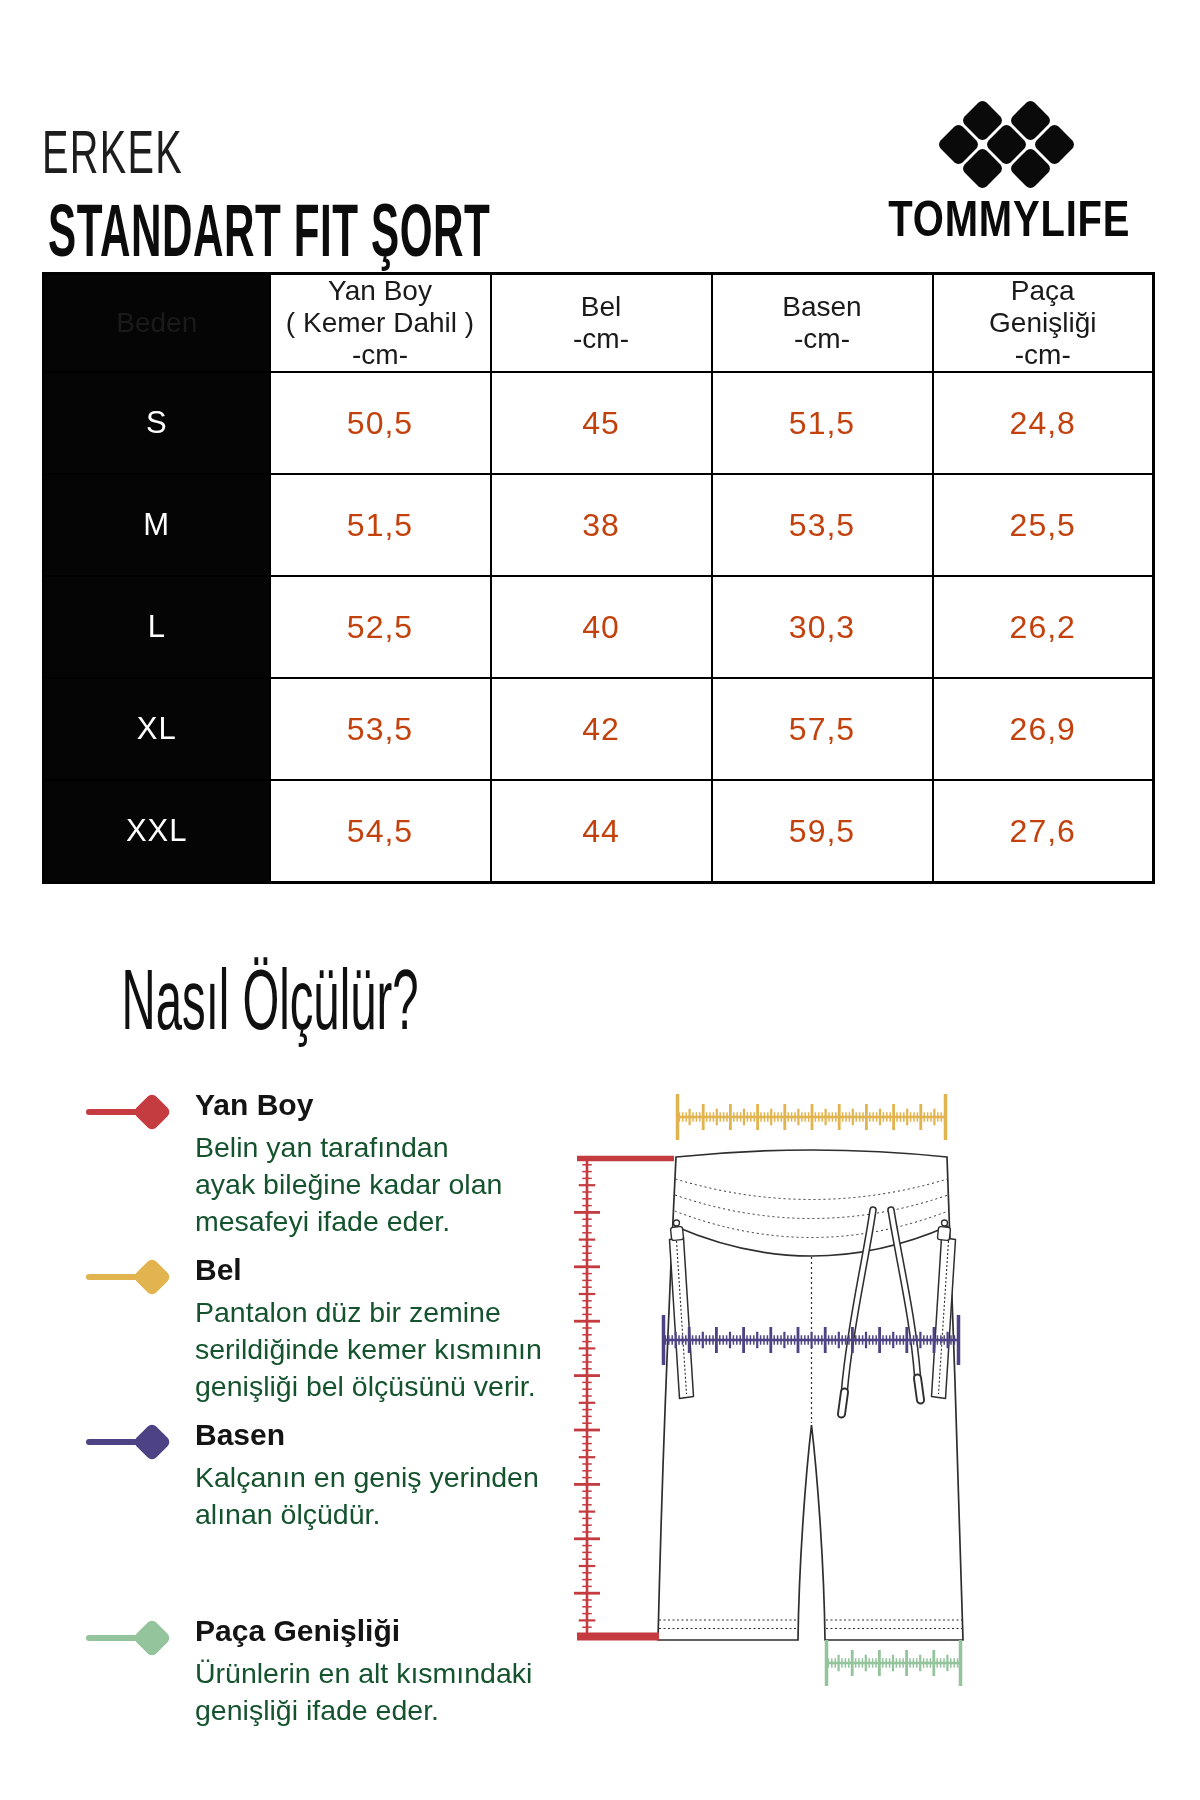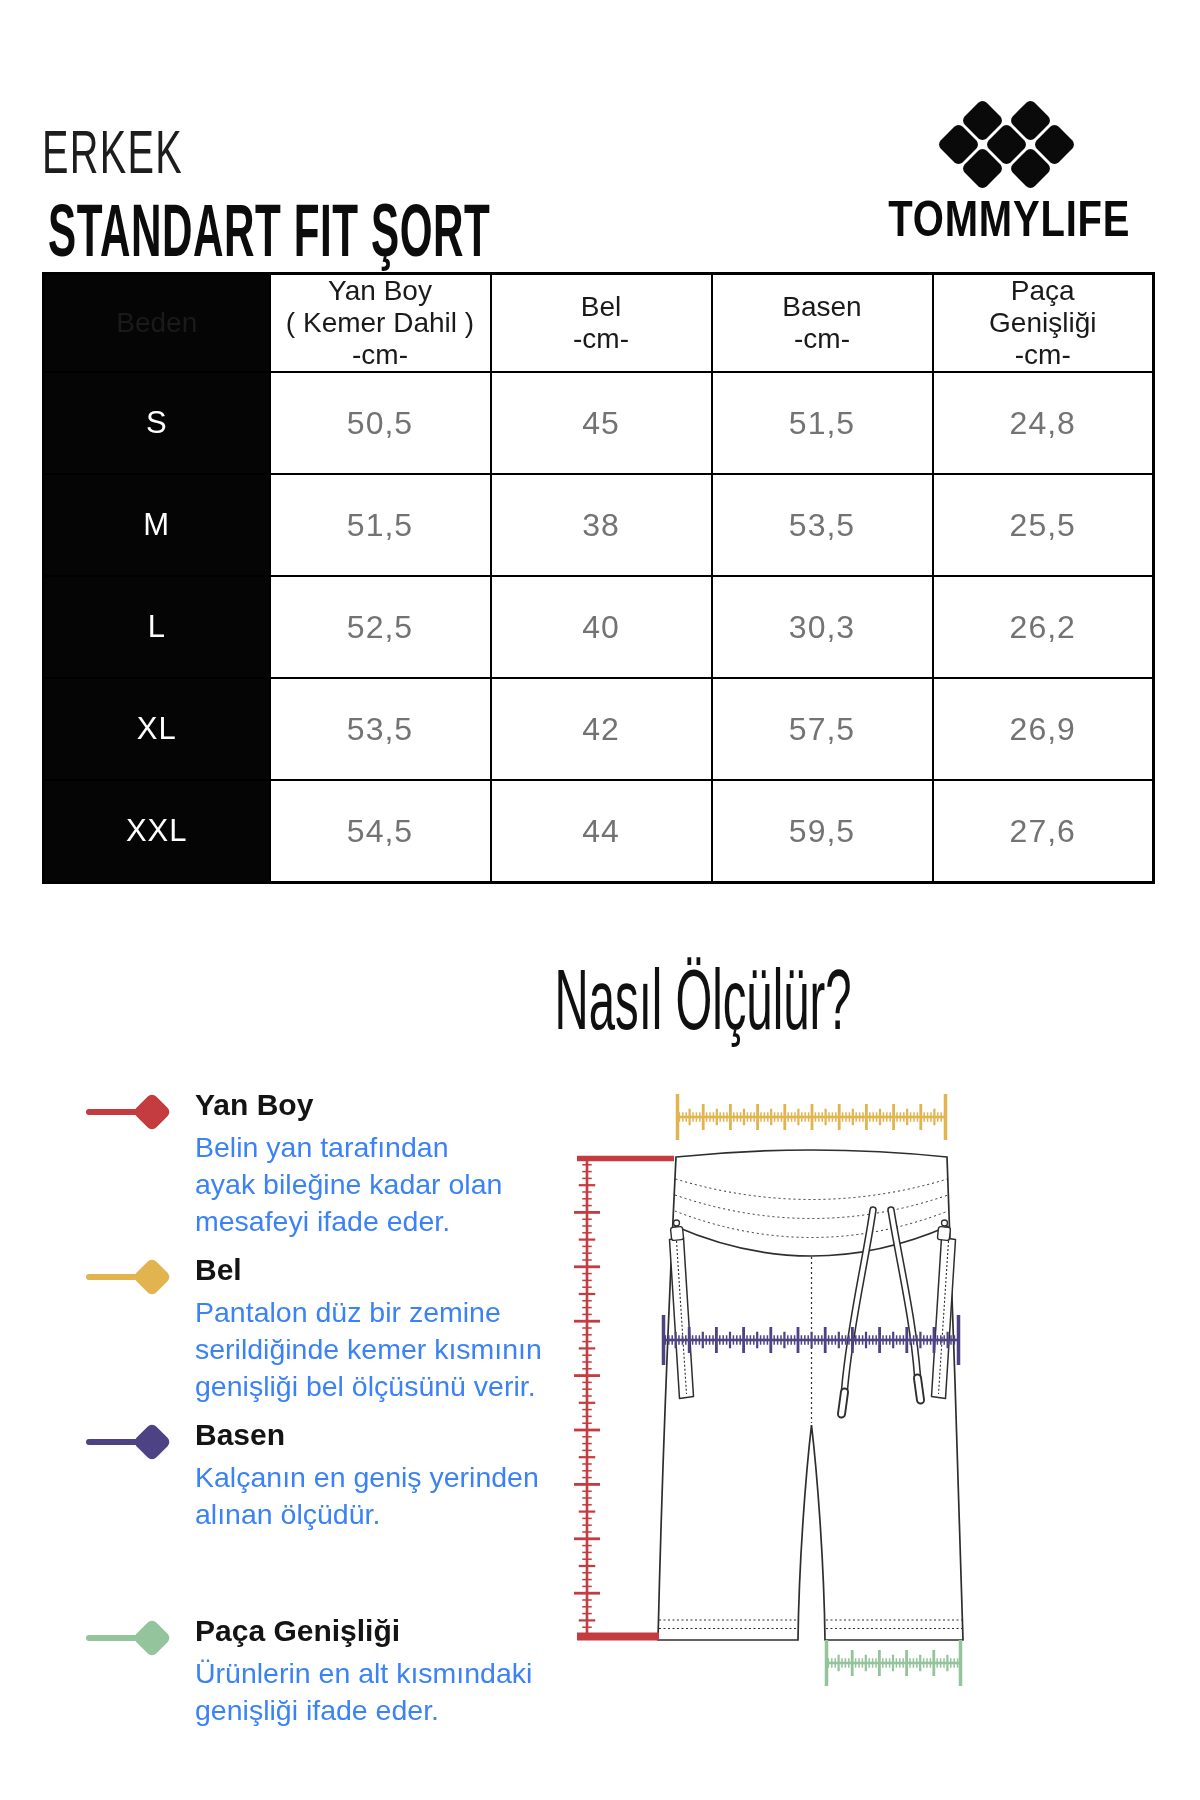--- a/index.html
+++ b/index.html
@@ -26,36 +26,36 @@
   #size-table{position:absolute;left:42px;top:272px;width:1110px;height:612px;
               border-collapse:collapse;table-layout:fixed;border:3px solid #000;}
   #size-table th,#size-table td{border:2px solid #000;text-align:center;vertical-align:middle;
               padding:0;}
   #size-table thead th{height:96px;font-size:28px;font-weight:400;line-height:1.14;
               white-space:pre-line;color:#1a1a1a;}
   #size-table tbody tr{height:102px;}
   .col-beden{background:#050505;color:#fff;}
   th.col-beden{font-size:31px;font-weight:400;}
   td.col-beden{font-size:31px;letter-spacing:1px;}
-  .val-cell{font-size:32px;color:#737373;letter-spacing:1px;}
+  .val-cell{font-size:32px;color:#c2410c;letter-spacing:1px;}
 
   
-  #measure-heading{left:0;top:950px;width:973px;text-align:right;}
+  #measure-heading{left:0;top:950px;width:973px;text-align:left;}
   #measure-heading .cond{font-size:86px;font-weight:400;color:#101010;
                          transform:scaleX(0.55);transform-origin:center center;}
 
   .legend-item{position:absolute;left:78px;width:480px;}
   .marker{position:absolute;left:0;top:4px;width:104px;height:40px;}
   .m-line{position:absolute;left:8px;top:17px;width:64px;height:5.5px;border-radius:3px;
           background:var(--c,#999);}
   .m-diamond{position:absolute;left:60px;top:6px;width:28px;height:28px;border-radius:6px;
           transform:rotate(45deg);background:var(--c,#999);}
   .legend-text{margin-left:117px;}
   .legend-title{font-size:30px;font-weight:700;color:#141414;}
-  .legend-desc{font-size:28.5px;line-height:37px;color:#3b82f6;white-space:pre-line;
+  .legend-desc{font-size:28.5px;line-height:37px;color:#14532d;white-space:pre-line;
           margin-top:7px;}
   #legend-0{top:1088px;} #legend-1{top:1253px;} #legend-2{top:1418px;} #legend-3{top:1590px;margin-top:24px;}
 
   
   #diagram{left:560px;top:1080px;width:420px;height:620px;}
   .ruler{color:var(--c,#888);}
 </style>
 </head>
 <body>
 

